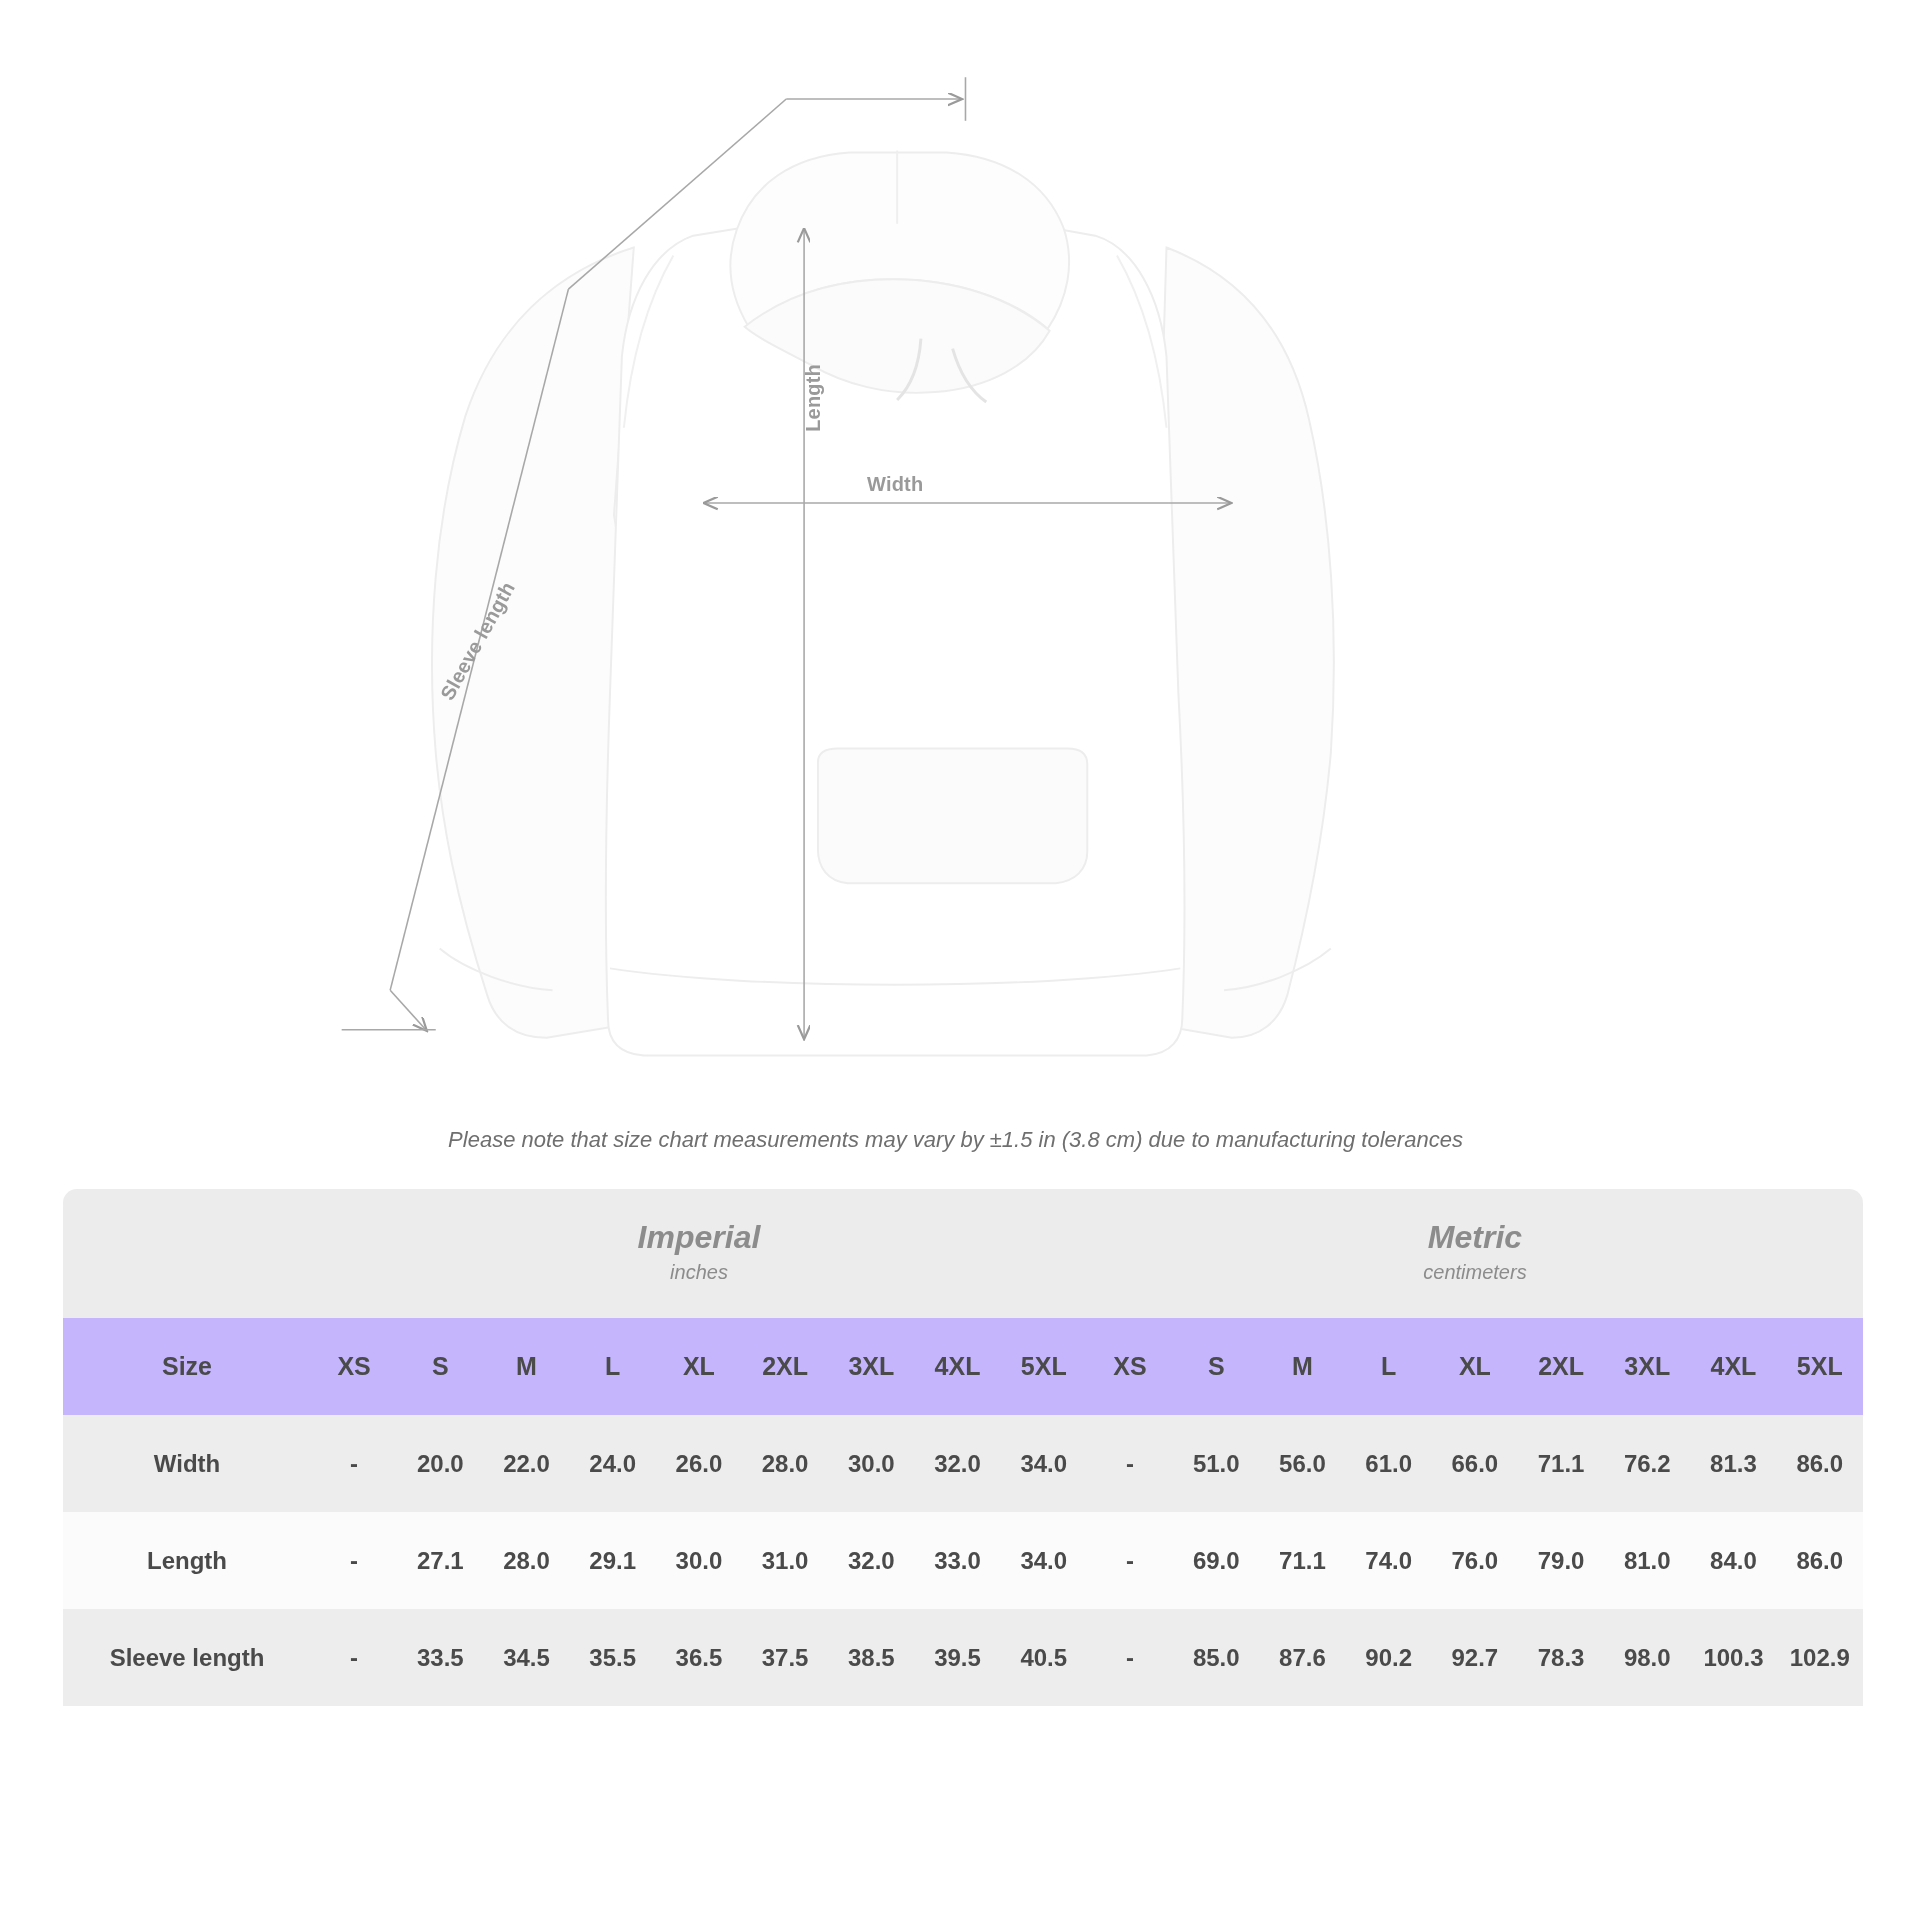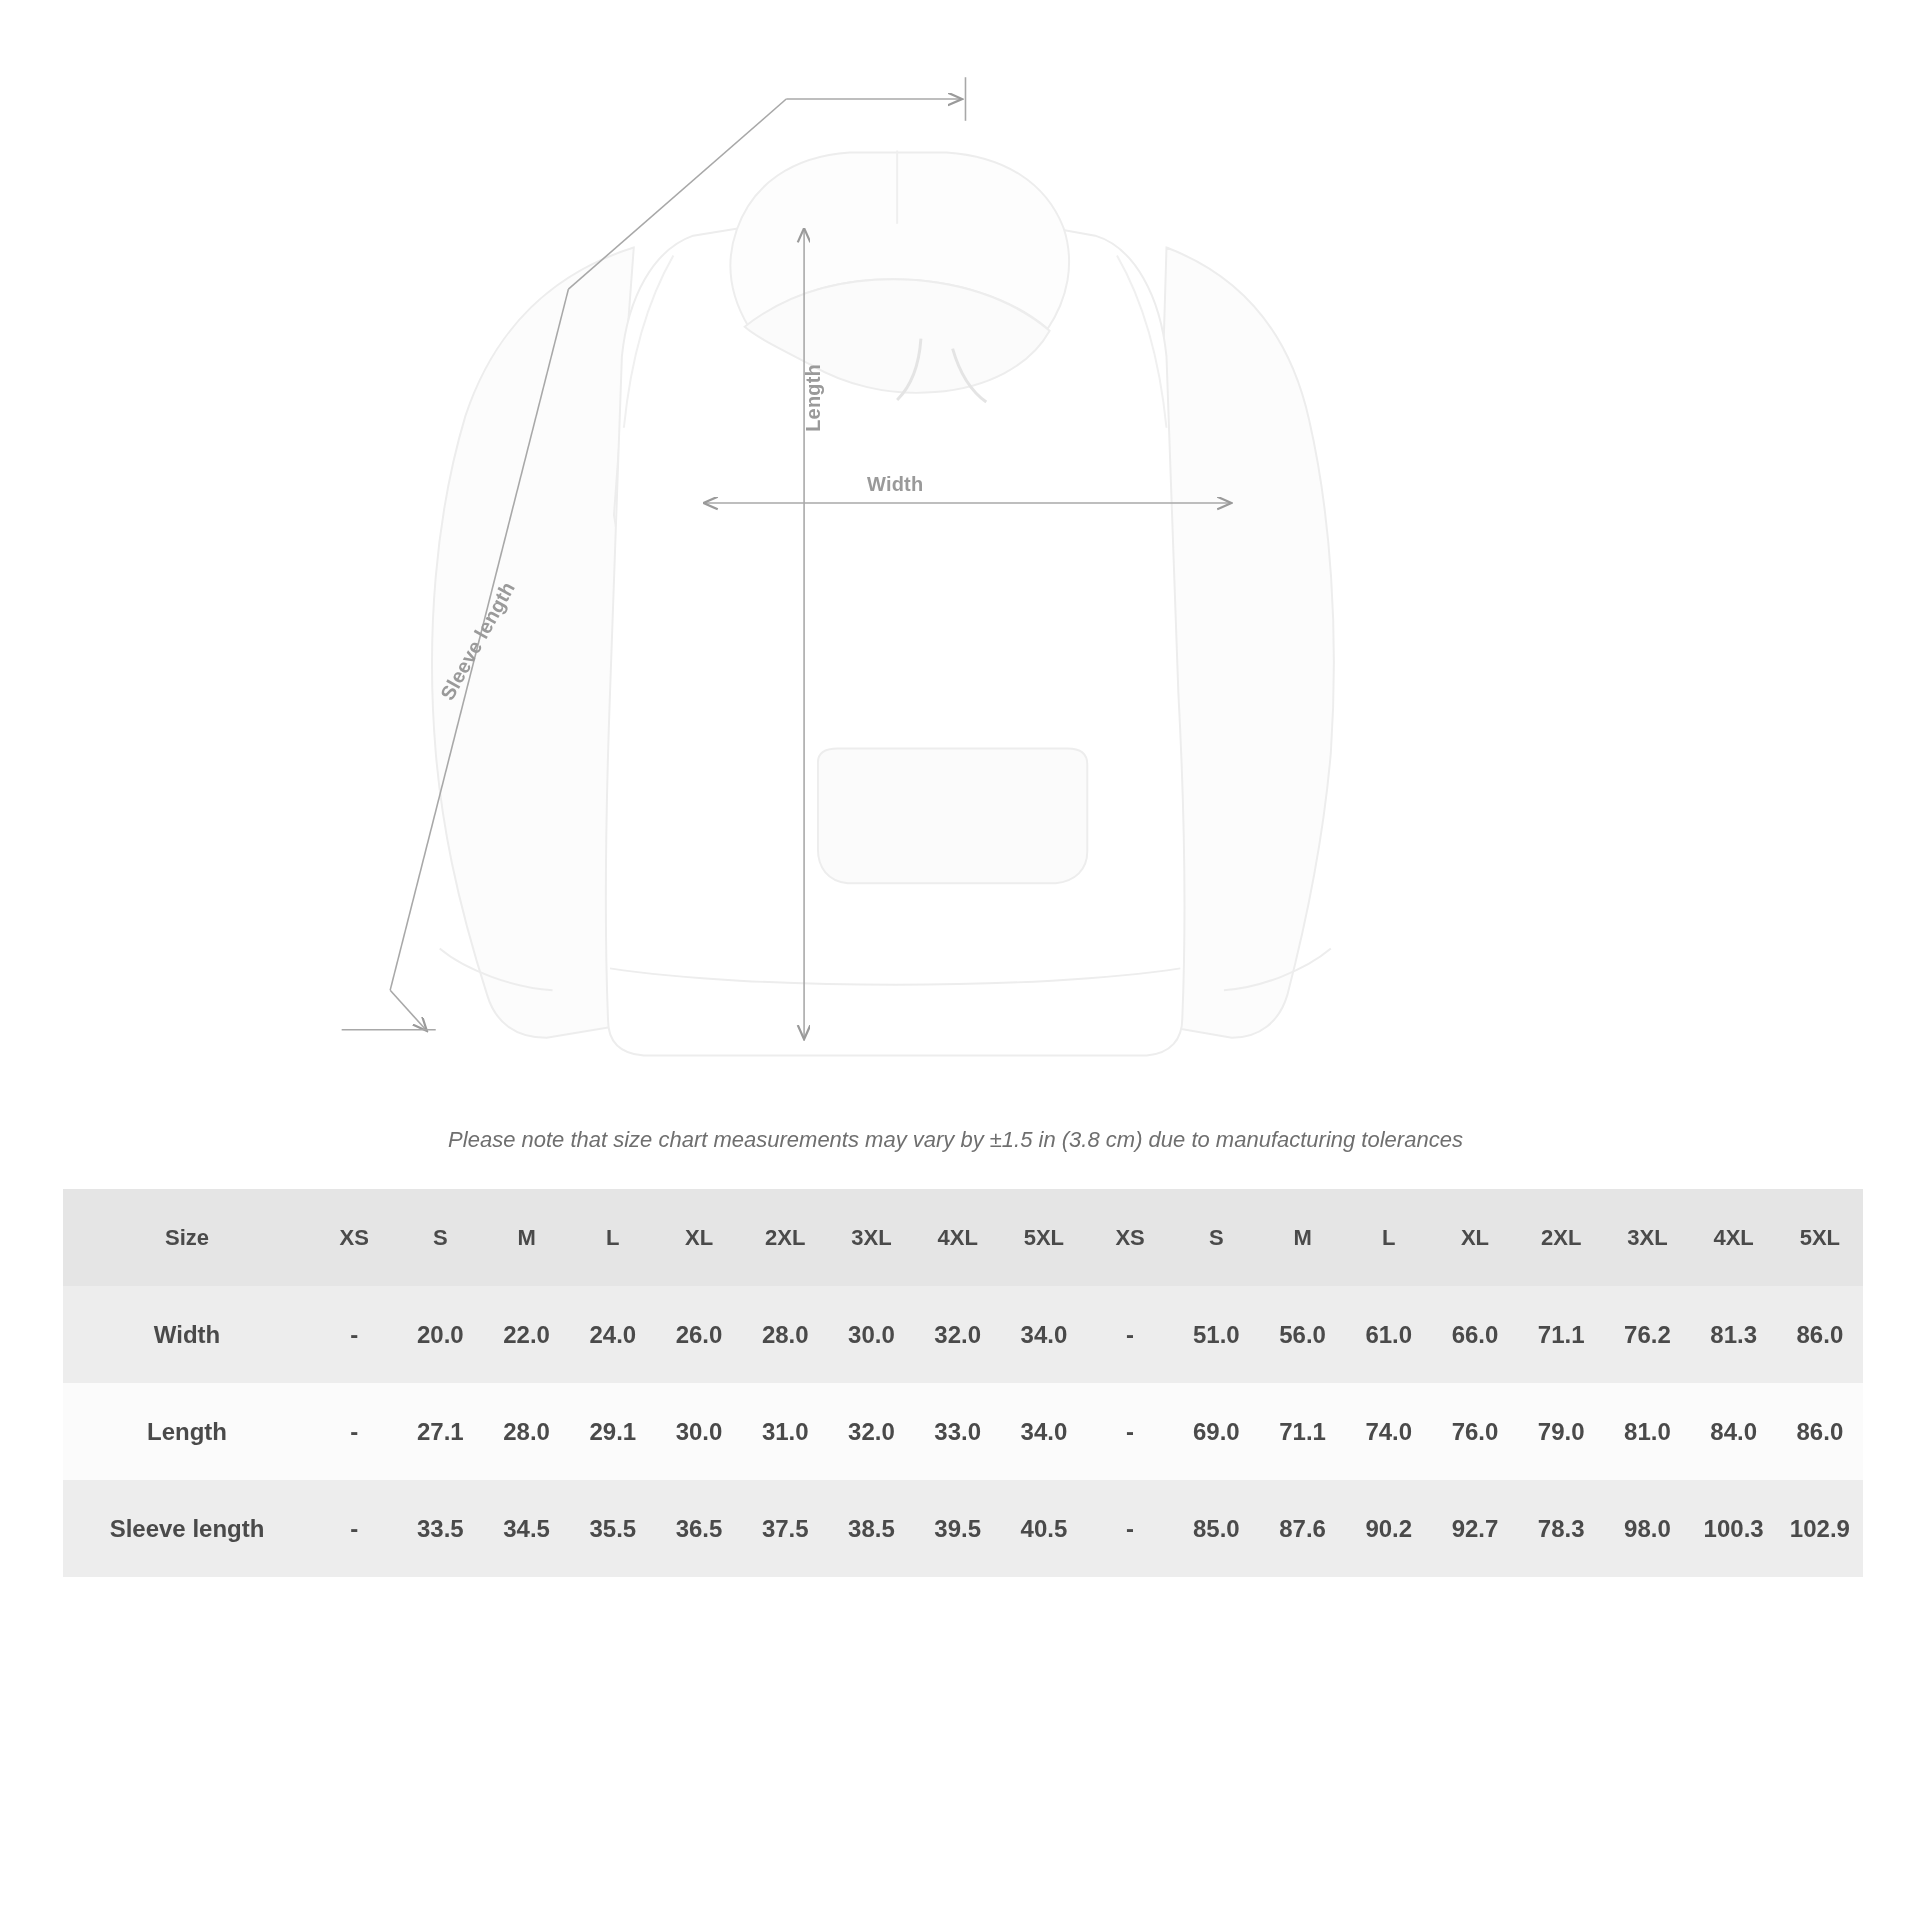--- a/index.html
+++ b/index.html
@@ -96,23 +96,23 @@
   }
   .unit-sub {
     font-size: 20px;
     font-style: italic;
     font-weight: normal;
     color: #8c8c8c;
     line-height: 1.6;
   }
   
   .head-row td {
-    background: #e5e5e5;
+    background: #c4b5fd;
     height: 95px;
-    font-size: 22px;
+    font-size: 25px;
     color: #555;
   }
   .row-band td {
     height: 95px;
     font-size: 24px;
   }
   .row-shade td { background: #ededed; }
   .row-plain td { background: #fbfbfb; }
   .rowlabel {
     font-size: 25px;
@@ -217,20 +217,31 @@
         <col class="sizecol">
         <col class="sizecol">
         <col class="sizecol">
       <col class="sizecol">
         <col class="sizecol">
         <col class="sizecol">
         <col class="sizecol">
     </colgroup>
     <tbody>
 
+      <tr class="unit-row">
+        <td class="corner-left"></td>
+        <td colspan="9">
+          <div class="unit-name">Imperial</div>
+          <div class="unit-sub">inches</div>
+        </td>
+        <td colspan="9" class="corner-right">
+          <div class="unit-name">Metric</div>
+          <div class="unit-sub">centimeters</div>
+        </td>
+      </tr>
 
       <tr class="head-row">
         <td class="rowlabel">Size</td>
         <td>XS</td>
         <td>S</td>
         <td>M</td>
         <td>L</td>
         <td>XL</td>
         <td>2XL</td>
         <td>3XL</td>

